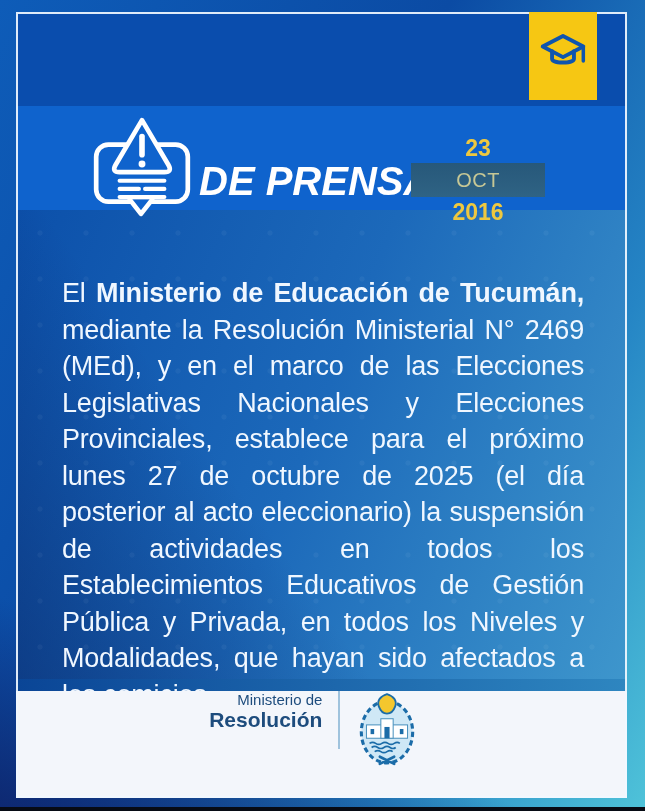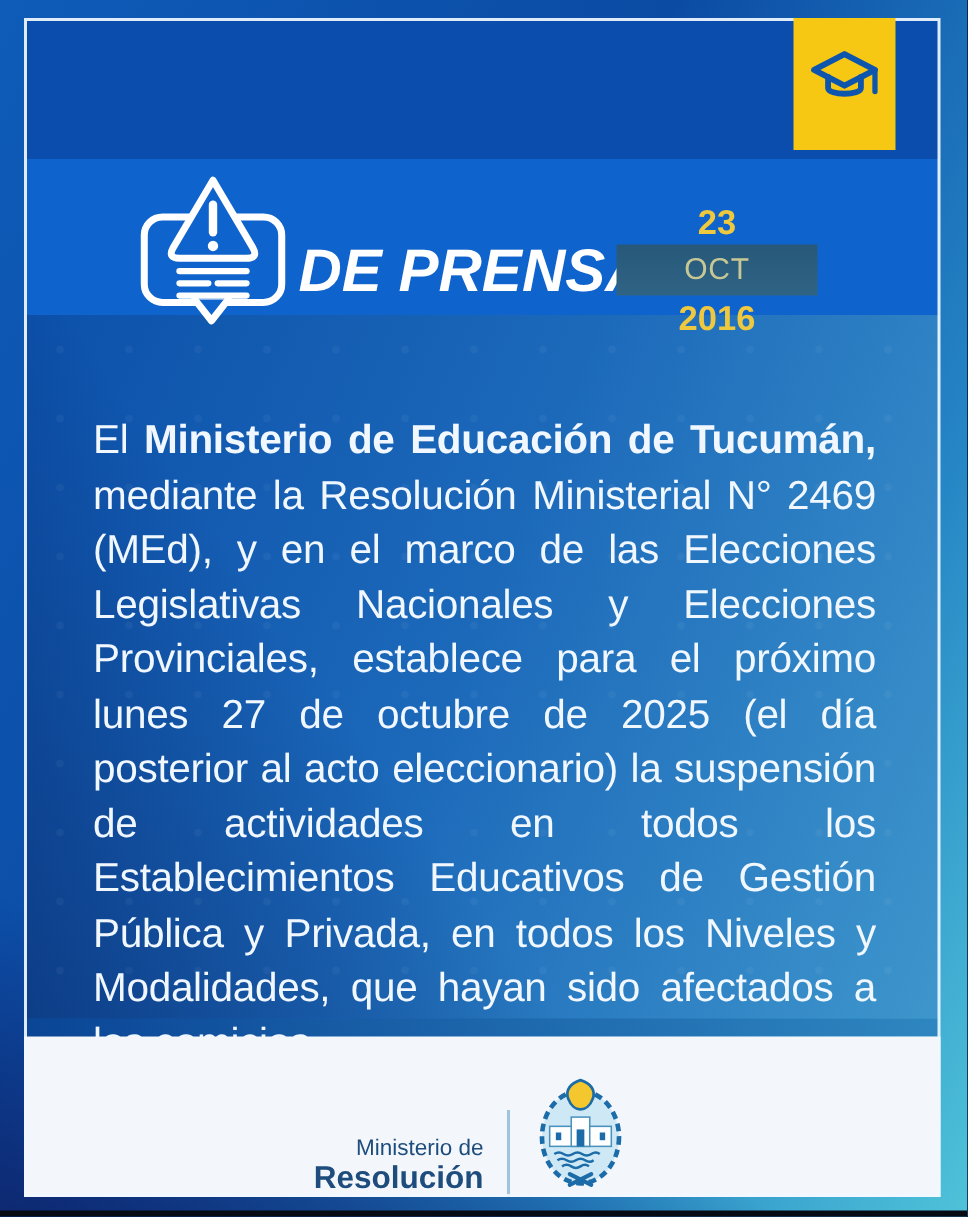--- a/index.html
+++ b/index.html
@@ -17,21 +17,21 @@
     top:210px;height:469px;
     background:
       radial-gradient(rgba(255,255,255,.045) 2.2px, transparent 3px),
       linear-gradient(55deg, rgba(7,30,92,.5), rgba(7,30,92,0) 38%),
       linear-gradient(112deg,#0c50aa 0%,#1c69ba 48%,#3e96cc 100%);
     background-size:46px 46px,100% 100%,100% 100%;
   }
   .stripe{top:679px;height:12px;background:linear-gradient(to right,#0a4596,#2e86c0);}
   .footer-band{
     position:absolute;left:16px;top:691px;width:611px;height:107px;background:#f3f6fb;
-    display:flex;align-items:flex-end;justify-content:center;gap:16px;z-index:3;
+    display:flex;align-items:flex-start;justify-content:center;gap:16px;z-index:3;
   }
   .frame{
     position:absolute;left:16px;top:12px;width:611px;height:786px;
     border:2px solid rgba(240,248,255,.93);box-sizing:border-box;z-index:4;pointer-events:none;
   }
   .logo-square{
     position:absolute;left:529px;top:12px;width:68px;height:88px;background:#f6c713;
     display:flex;align-items:center;justify-content:center;z-index:5;
   }
   .press-icon{position:absolute;left:86px;top:110px;width:112px;height:112px;z-index:2;}

